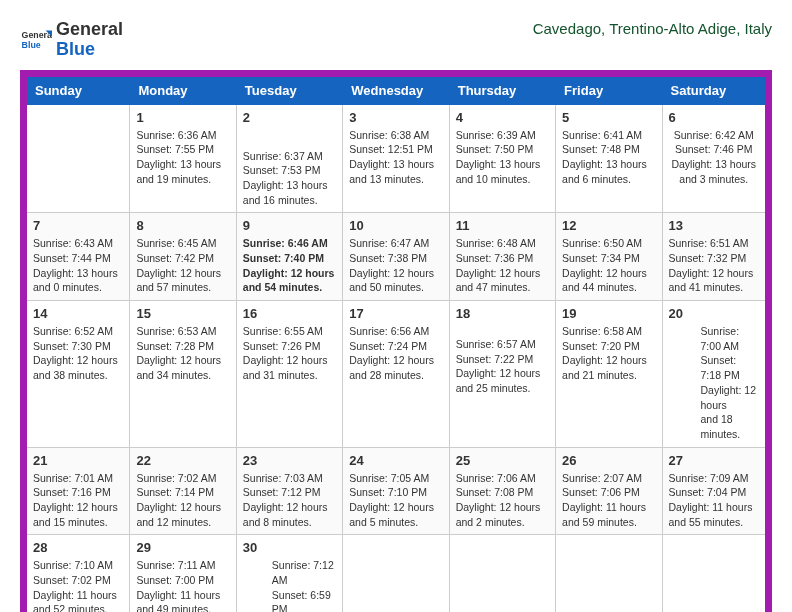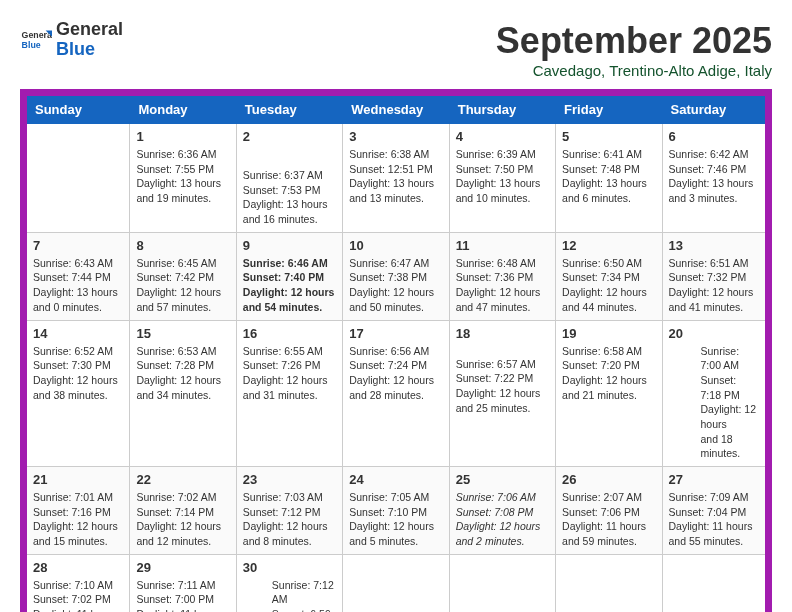--- a/index.html
+++ b/index.html
@@ -96,21 +96,20 @@
       <text x="2" y="18" font-size="11" font-weight="bold" fill="#333" font-family="Arial">General</text>
       <text x="2" y="30" font-size="11" font-weight="bold" fill="#1565c0" font-family="Arial">Blue</text>
       <polygon points="32,8 40,16 40,8" fill="#1565c0"></polygon>
     </svg>
     <div class="logo-text">
       <span class="logo-general">General</span>
       <span class="logo-blue">Blue</span>
     </div>
   </div>
   <div class="title-block">
-    <div class="month-title">September 2025</div>
     <div class="location">Cavedago, Trentino-Alto Adige, Italy</div>
   </div>
 </div>
 
 <table class="calendar">
   <thead>
     <tr>
     <th>Sunday</th>
         <th>Monday</th>
         <th>Tuesday</th>
@@ -153,21 +152,21 @@
         </td>
         <td>
           <span class="day-number">5</span>
           <div class="day-info" style="white-space: pre-line;">Sunrise: 6:41 AM
 Sunset: 7:48 PM
 Daylight: 13 hours
 and 6 minutes.</div>
         </td>
         <td>
           <span class="day-number">6</span>
-          <div class="day-info" style="white-space: pre-line;">Sunrise: 6:42 AM
+          <div class="day-info" style="white-space: pre-line; text-align: center;">Sunrise: 6:42 AM
 Sunset: 7:46 PM
 Daylight: 13 hours
 and 3 minutes.</div>
         </td>
       </tr>
       <tr>
         <td>
           <span class="day-number">7</span>
           <div class="day-info" style="white-space: pre-line;">Sunrise: 6:43 AM
 Sunset: 7:44 PM
@@ -292,21 +291,21 @@
         </td>
         <td>
           <span class="day-number">24</span>
           <div class="day-info" style="white-space: pre-line;">Sunrise: 7:05 AM
 Sunset: 7:10 PM
 Daylight: 12 hours
 and 5 minutes.</div>
         </td>
         <td>
           <span class="day-number">25</span>
-          <div class="day-info" style="white-space: pre-line; font-style: italic;">Sunrise: 7:06 AM
+          <div class="day-info" style="white-space: pre-line;">Sunrise: 7:06 AM
 Sunset: 7:08 PM
 Daylight: 12 hours
 and 2 minutes.</div>
         </td>
         <td>
           <span class="day-number">26</span>
           <div class="day-info" style="white-space: pre-line;">Sunrise: 2:07 AM
 Sunset: 7:06 PM
 Daylight: 11 hours
 and 59 minutes.</div>

